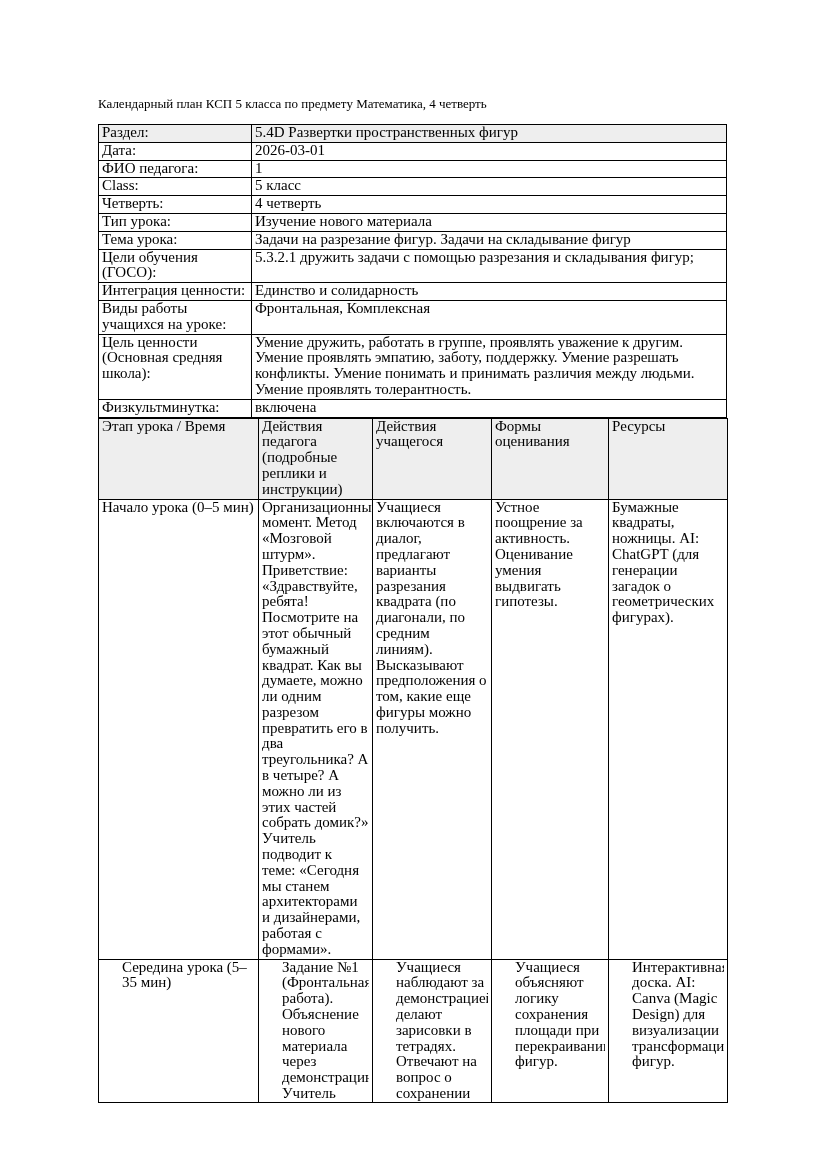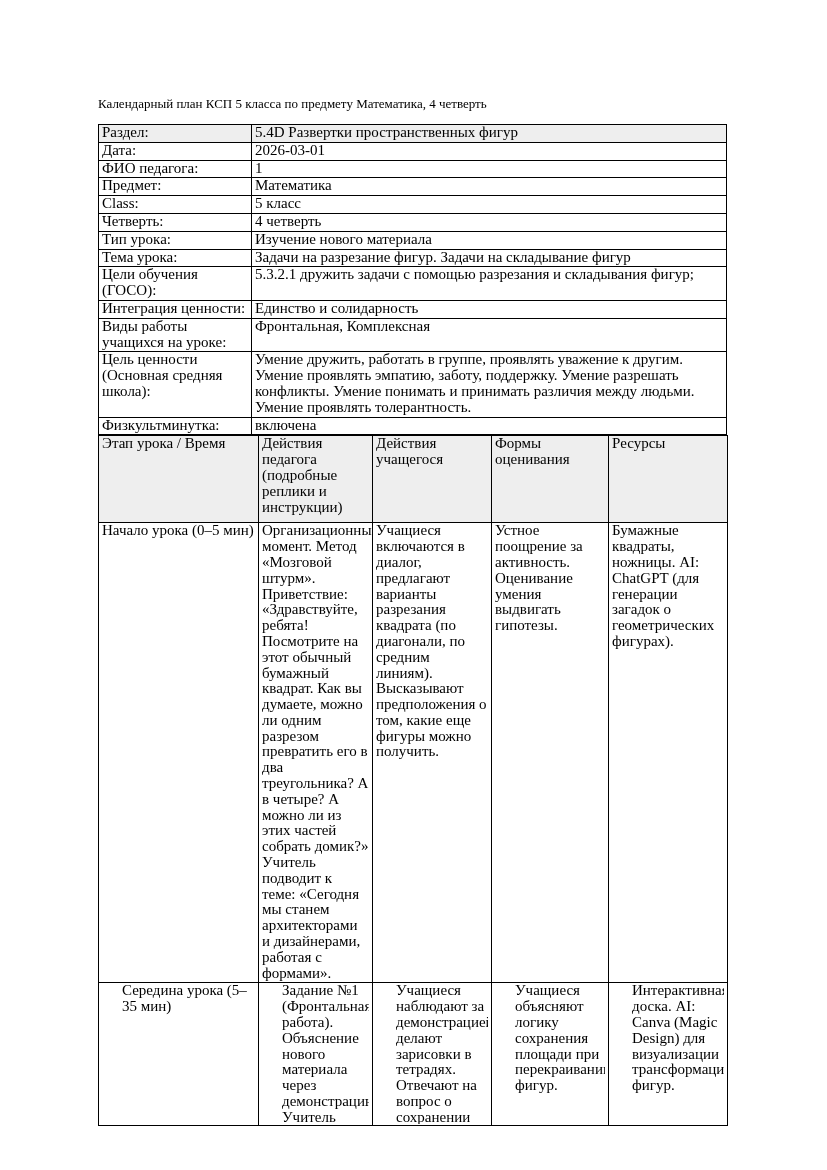--- a/index.html
+++ b/index.html
@@ -41,21 +41,21 @@
     line-height: 15.8px;
     overflow: hidden;
   }
   tr.hl td, thead th { background: #eeeeee; }
   .info-table .c-label { width: 153px; }
   .lesson-table .c1 { width: 160px; }
   .lesson-table .c2 { width: 114px; }
   .lesson-table .c3 { width: 119px; }
   .lesson-table .c4 { width: 117px; }
   .lesson-table .c5 { width: 119px; }
-  .lesson-table thead th { padding-bottom: 7px; }
+  .lesson-table thead th { padding-bottom: 1px; }
   .section-heading {
     margin: 3px 0 7px 0;
     font-size: 12.5px;
     line-height: 16px;
   }
   .clip-cell { height: 141px; overflow: hidden; margin-left: 20px; }
 </style>
 </head>
 <body>
 
@@ -74,24 +74,20 @@
           <td>Раздел:</td>
           <td>5.4D Развертки пространственных фигур</td>
         </tr>
         <tr>
           <td>Дата:</td>
           <td>2026-03-01</td>
         </tr>
         <tr>
           <td>ФИО педагога:</td>
           <td>1</td>
-        </tr>
-        <tr>
-          <td>Предмет:</td>
-          <td>Математика</td>
         </tr>
         <tr>
           <td>Class:</td>
           <td>5 класс</td>
         </tr>
         <tr>
           <td>Четверть:</td>
           <td>4 четверть</td>
         </tr>
         <tr>

